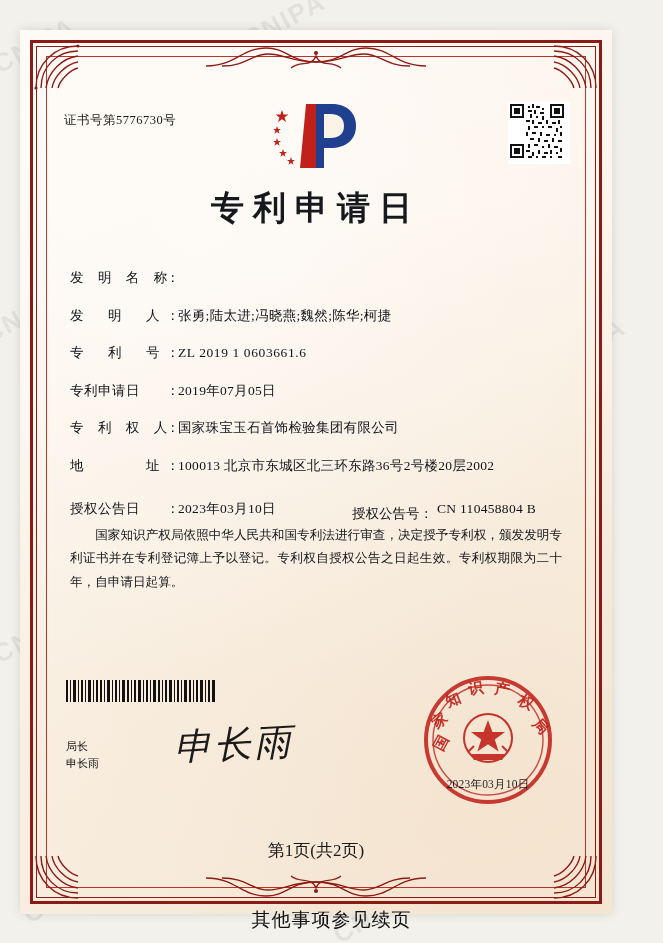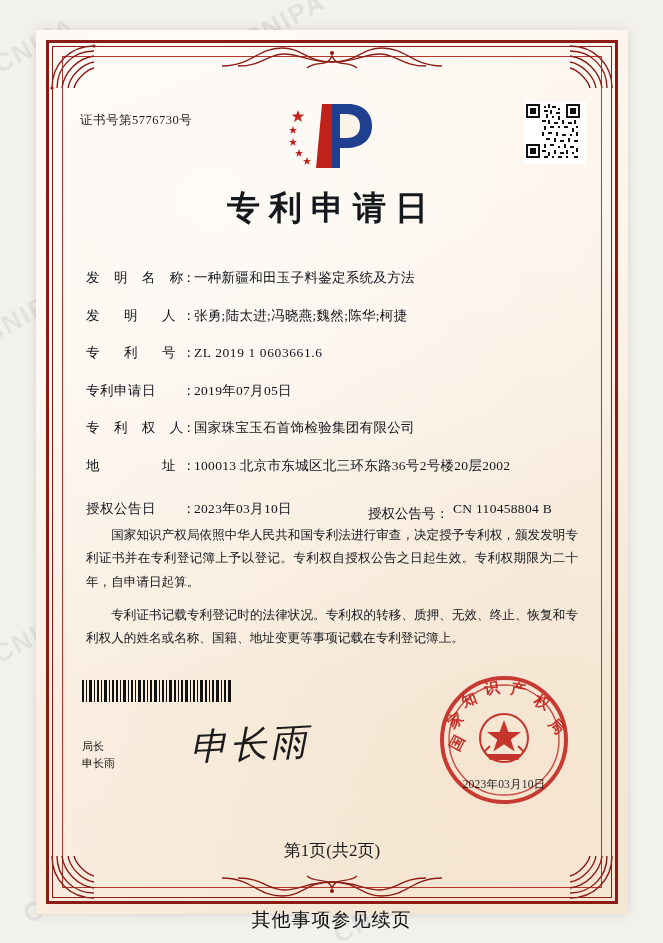--- a/index.html
+++ b/index.html
@@ -30,21 +30,21 @@
     color: rgba(120, 120, 120, 0.13);
     font-size: 26px;
     letter-spacing: 2px;
     transform: rotate(-28deg);
     white-space: nowrap;
   }
 
   
   .page {
     position: absolute;
-    left: 36px;
+    left: 20px;
     top: 30px;
     width: 592px;
     height: 884px;
     background: linear-gradient(160deg, #fdf8f2 0%, #fbf3e8 45%, #f7ecdd 100%);
     box-shadow: 0 0 10px rgba(0,0,0,0.12);
     z-index: 1;
     overflow: hidden;
   }
   .page::after {
     content: "";
@@ -459,21 +459,20 @@
       </svg>
     </div>
 
     <div class="doc-title">专利申请日</div>
 
     <div class="fields">
 
       <div class="field-row">
         <div class="field-label wide">发 明 名 称</div>
         <div class="field-colon">：</div>
-        <div class="field-value">一种新疆和田玉子料鉴定系统及方法</div>
       </div>
 
       <div class="field-row">
         <div class="field-label wide">发　明　人</div>
         <div class="field-colon">：</div>
         <div class="field-value">张勇;陆太进;冯晓燕;魏然;陈华;柯捷</div>
       </div>
 
       <div class="field-row">
         <div class="field-label wide">专　利　号</div>
@@ -504,21 +503,20 @@
         <div class="field-colon">：</div>
         <div class="field-value" style="flex:0 0 150px;">2023年03月10日</div>
         <div class="field-extra-label">授权公告号：</div>
         <div class="field-value" style="flex:0 0 auto; margin-left:4px;">CN 110458804 B</div>
       </div>
 
     </div>
 
     <div class="paragraphs">
       <p>国家知识产权局依照中华人民共和国专利法进行审查，决定授予专利权，颁发发明专利证书并在专利登记簿上予以登记。专利权自授权公告之日起生效。专利权期限为二十年，自申请日起算。</p>
-      <p>专利证书记载专利登记时的法律状况。专利权的转移、质押、无效、终止、恢复和专利权人的姓名或名称、国籍、地址变更等事项记载在专利登记簿上。</p>
     </div>
 
     <div class="barcode">
       <svg width="150" height="22" viewBox="0 0 150 22" shape-rendering="crispEdges">
         <rect width="150" height="22" fill="none"></rect>
         <g fill="#111">
           <rect x="0" y="0" width="2" height="22"></rect>
             <rect x="4" y="0" width="1" height="22"></rect>
           <rect x="7" y="0" width="3" height="22"></rect>
             <rect x="12" y="0" width="1" height="22"></rect>

